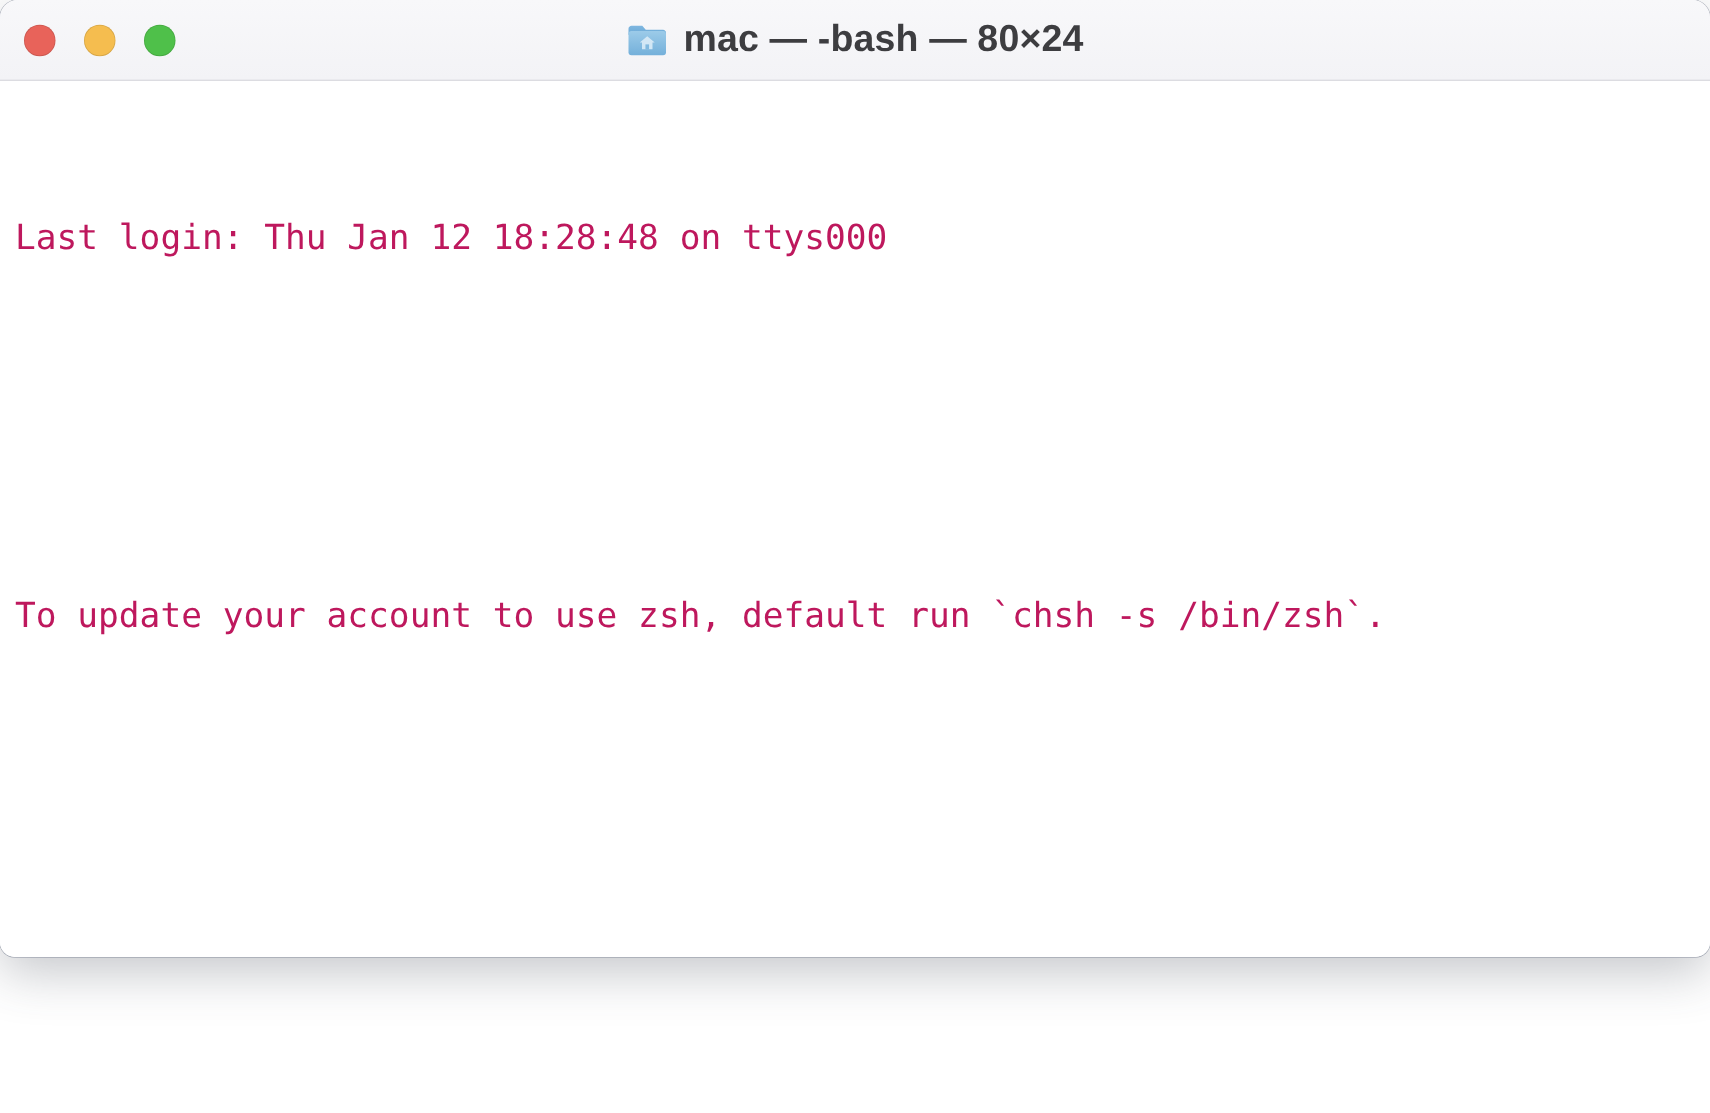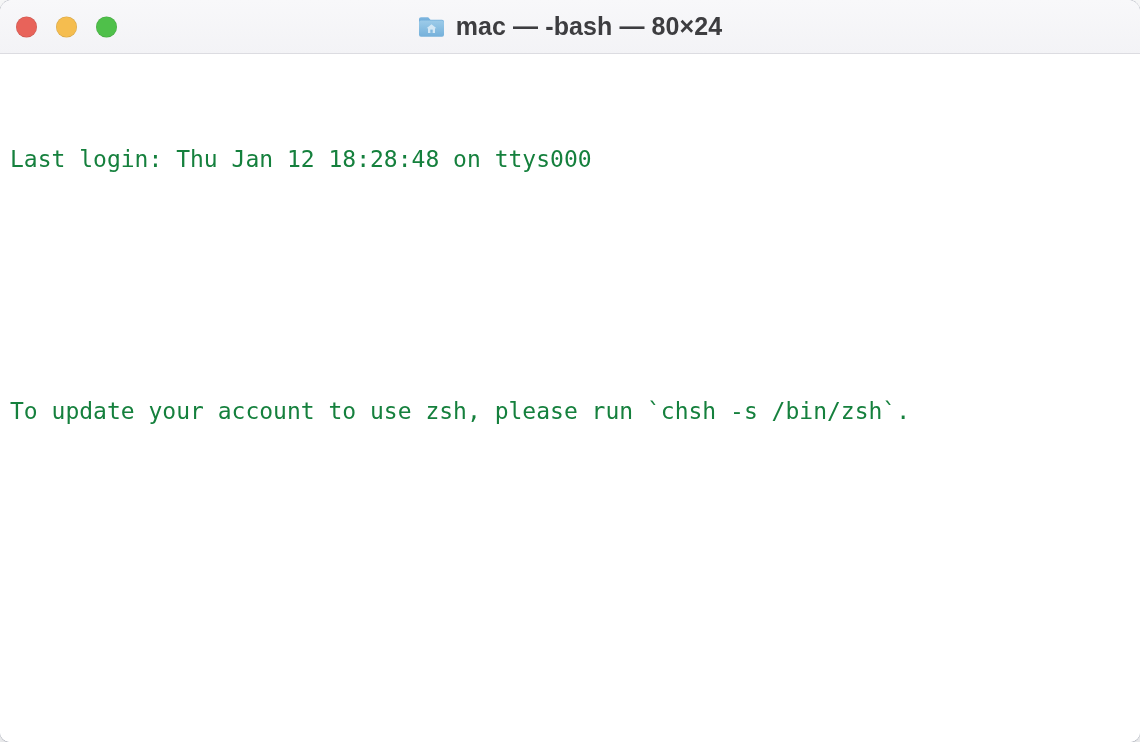--- a/index.html
+++ b/index.html
@@ -21,21 +21,21 @@
     inset: 0;
     background: #ffffff;
   }
 
   
   .terminal-window {
     position: absolute;
     left: 0px;
     top: 0px;
     width: 1140px;
-    height: 742px;
+    height: 638px;
     border-radius: 12px 12px 10px 10px;
     background: #ffffff;
     box-shadow: 0 0 0 0.5px rgba(120,128,145,0.55),
                 0 10px 34px rgba(60,66,80,0.30);
     overflow: hidden;
     display: flex;
     flex-direction: column;
   }
 
   
@@ -108,21 +108,21 @@
     position: relative;
     cursor: text;
   }
 
   .term-line {
     height: 28px;
     white-space: pre;
     font-family: "DejaVu Sans Mono", "Liberation Mono", monospace;
     font-size: 23px;
     line-height: 28px;
-    color: #15803d;
+    color: #be185d;
   }
   .term-line.blank { color: transparent; }
 
   .prompt-line {
     display: inline;
   }
   .cursor-block {
     display: inline-block;
     width: 13.85px;
     height: 24px;
@@ -169,20 +169,20 @@
       </div>
     </div>
 
     <div class="terminal-body">
 
       <div class="term-line">Last login: Thu Jan 12 18:28:48 on ttys000</div>
 
       <div class="term-line blank"></div>
 
 
-      <div class="term-line">To update your account to use zsh, please run `chsh -s /bin/zsh`.</div>
+      <div class="term-line">To update your account to use zsh, default run `chsh -s /bin/zsh`.</div>
 
 
 
     </div>
 
   </div>
 </div>
 
 </body></html>

